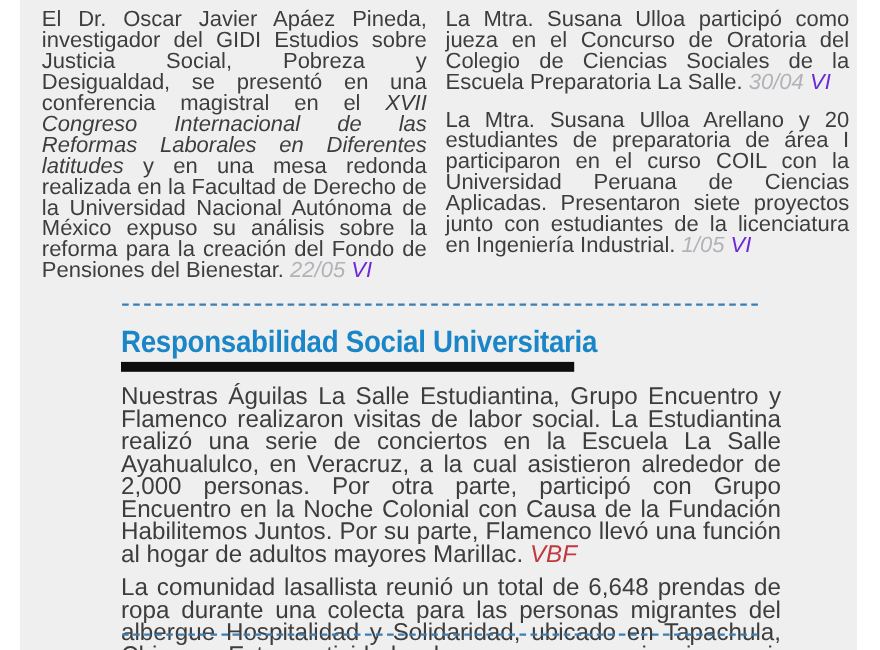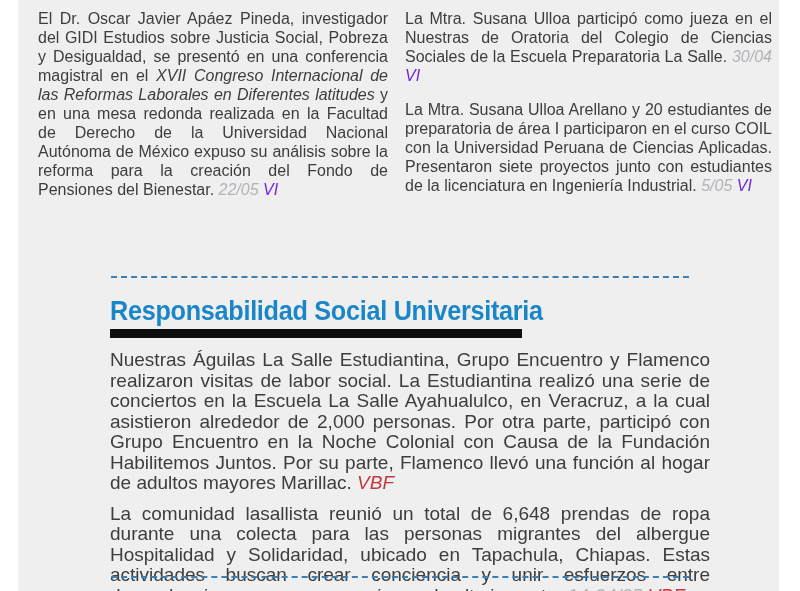--- a/index.html
+++ b/index.html
@@ -29,21 +29,21 @@
     left: 20px;
     top: 9px;
     width: 734px;
     display: flex;
     gap: 17px;
   }
   .col-left  { width: 350px; }
   .col-right { width: 367px; }
   .news-p {
     margin: 0 0 15px 0;
-    font-size: 16px;
+    font-size: 20px;
     line-height: 19px;
     color: #3d3d3d;
     text-align: justify;
   }
   
   .divider {
     position: absolute;
     left: 93px;
     width: 578px;
     height: 0;
@@ -75,21 +75,21 @@
   }
   
   .section-body {
     position: absolute;
     left: 92px;
     top: 350px;
     width: 600px;
   }
   .section-p {
     margin: 0 0 10px 0;
-    font-size: 19px;
+    font-size: 22px;
     line-height: 20.5px;
     color: #3d3d3d;
     text-align: justify;
   }
   
   .seg-italic  { font-style: italic; }
   .seg-date    { font-style: italic; color: #b2b2b8; margin-top: 47px; }
   .seg-tag-vi  { font-style: italic; color: #6d28d9; }
   .seg-tag-vbf { font-style: italic; color: #c2383f; }
 </style>
@@ -97,22 +97,22 @@
 <body>
 
 <div class="canvas">
   <div class="page">
 
     <div class="columns">
       <div class="col-left">
         <p class="news-p"><span class="seg-normal">El Dr. Oscar Javier Apáez Pineda, investigador del GIDI Estudios sobre Justicia Social, Pobreza y Desigualdad, se presentó en una conferencia magistral en el </span><span class="seg-italic">XVII Congreso Internacional de las Reformas Laborales en Diferentes latitudes</span><span class="seg-normal"> y en una mesa redonda realizada en la Facultad de Derecho de la Universidad Nacional Autónoma de México expuso su análisis sobre la reforma para la creación del Fondo de Pensiones del Bienestar. </span><span class="seg-date">22/05 </span><span class="seg-tag-vi">VI</span></p>
       </div>
       <div class="col-right">
-        <p class="news-p"><span class="seg-normal">La Mtra. Susana Ulloa participó como jueza en el Nuestras de Oratoria del Colegio de Ciencias Sociales de la Escuela Preparatoria La Salle. </span><span class="seg-date">30/04 </span><span class="seg-tag-vi">VI</span></p>
-        <p class="news-p"><span class="seg-normal">La Mtra. Susana Ulloa Arellano y 20 estudiantes de preparatoria de área I participaron en el curso COIL con la Universidad Peruana de Ciencias Aplicadas. Presentaron siete proyectos junto con estudiantes de la licenciatura en Ingeniería Industrial. </span><span class="seg-date">5/05 </span><span class="seg-tag-vi">VI</span></p>
+        <p class="news-p"><span class="seg-normal">La Mtra. Susana Ulloa participó como jueza en el Concurso de Oratoria del Colegio de Ciencias Sociales de la Escuela Preparatoria La Salle. </span><span class="seg-date">30/04 </span><span class="seg-tag-vi">VI</span></p>
+        <p class="news-p"><span class="seg-normal">La Mtra. Susana Ulloa Arellano y 20 estudiantes de preparatoria de área I participaron en el curso COIL con la Universidad Peruana de Ciencias Aplicadas. Presentaron siete proyectos junto con estudiantes de la licenciatura en Ingeniería Industrial. </span><span class="seg-date">1/05 </span><span class="seg-tag-vi">VI</span></p>
       </div>
     </div>
 
     <div class="divider divider-top"></div>
 
     <h2 class="section-title">Responsabilidad Social Universitaria</h2>
     <div class="title-bar"></div>
 
     <div class="section-body">
       <p class="section-p"><span class="seg-normal">Nuestras Águilas La Salle Estudiantina, Grupo Encuentro y Flamenco realizaron visitas de labor social. La Estudiantina realizó una serie de conciertos en la Escuela La Salle Ayahualulco, en Veracruz, a la cual asistieron alrededor de 2,000 personas. Por otra parte, participó con Grupo Encuentro en la Noche Colonial con Causa de la Fundación Habilitemos Juntos. Por su parte, Flamenco llevó una función al hogar de adultos mayores Marillac. </span><span class="seg-tag-vbf">VBF</span></p>

